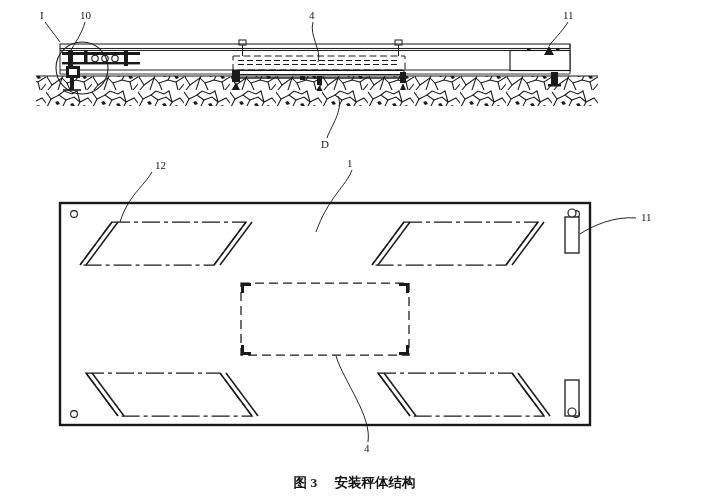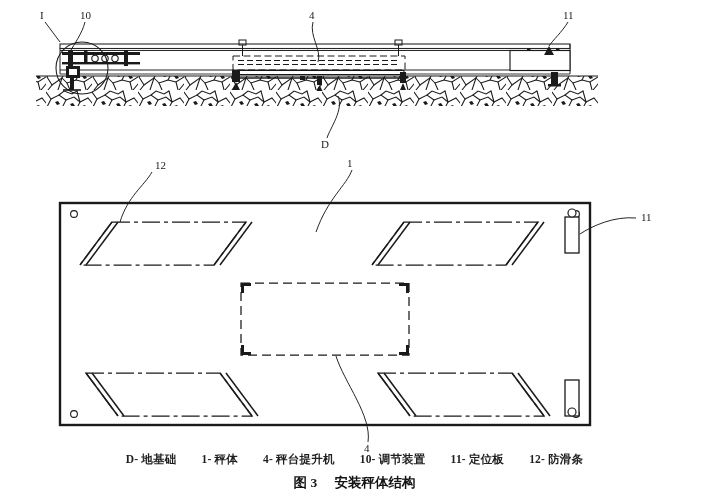--- a/index.html
+++ b/index.html
@@ -263,27 +263,19 @@
         <path d="M368,442 C372,416 344,382 336,356"></path>
       </g>
 
       <text class="lbl" x="155" y="169">12</text>
       <text class="lbl" x="347" y="167">1</text>
       <text class="lbl" x="641" y="221">11</text>
       <text class="lbl" x="364" y="452">4</text>
     </g>
   </svg>
 
-  <div class="legend-row">
-    <span class="item">D- 地基础</span>
-    <span class="item">1- 秤体</span>
-    <span class="item">4- 秤台提升机</span>
-    <span class="item">10- 调节装置</span>
-    <span class="item">11- 定位板</span>
-    <span class="item">12- 防滑条</span>
-  </div>
 
   <div class="caption-row">
     <span class="cap-num">图 3</span>
     <span>安装秤体结构</span>
   </div>
 
 </div>
 
 </body></html>

